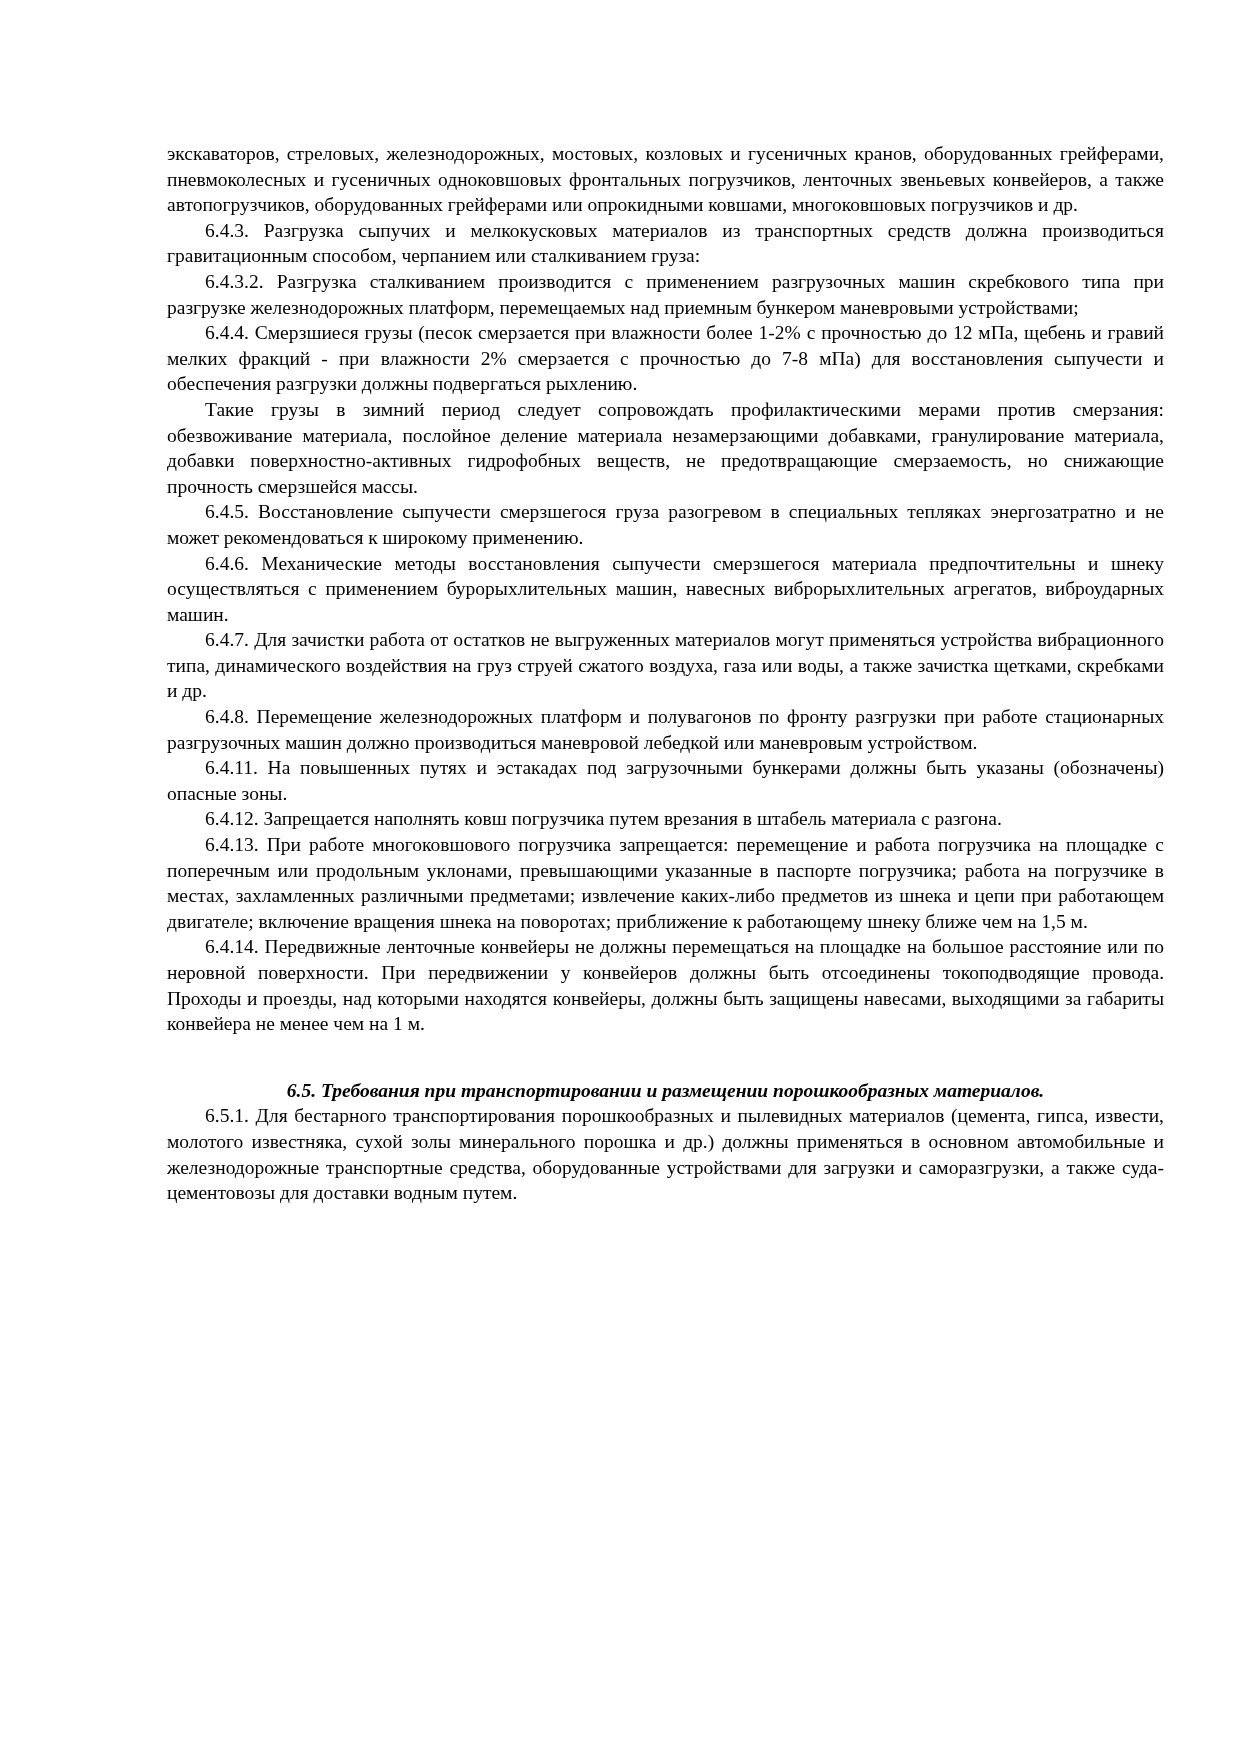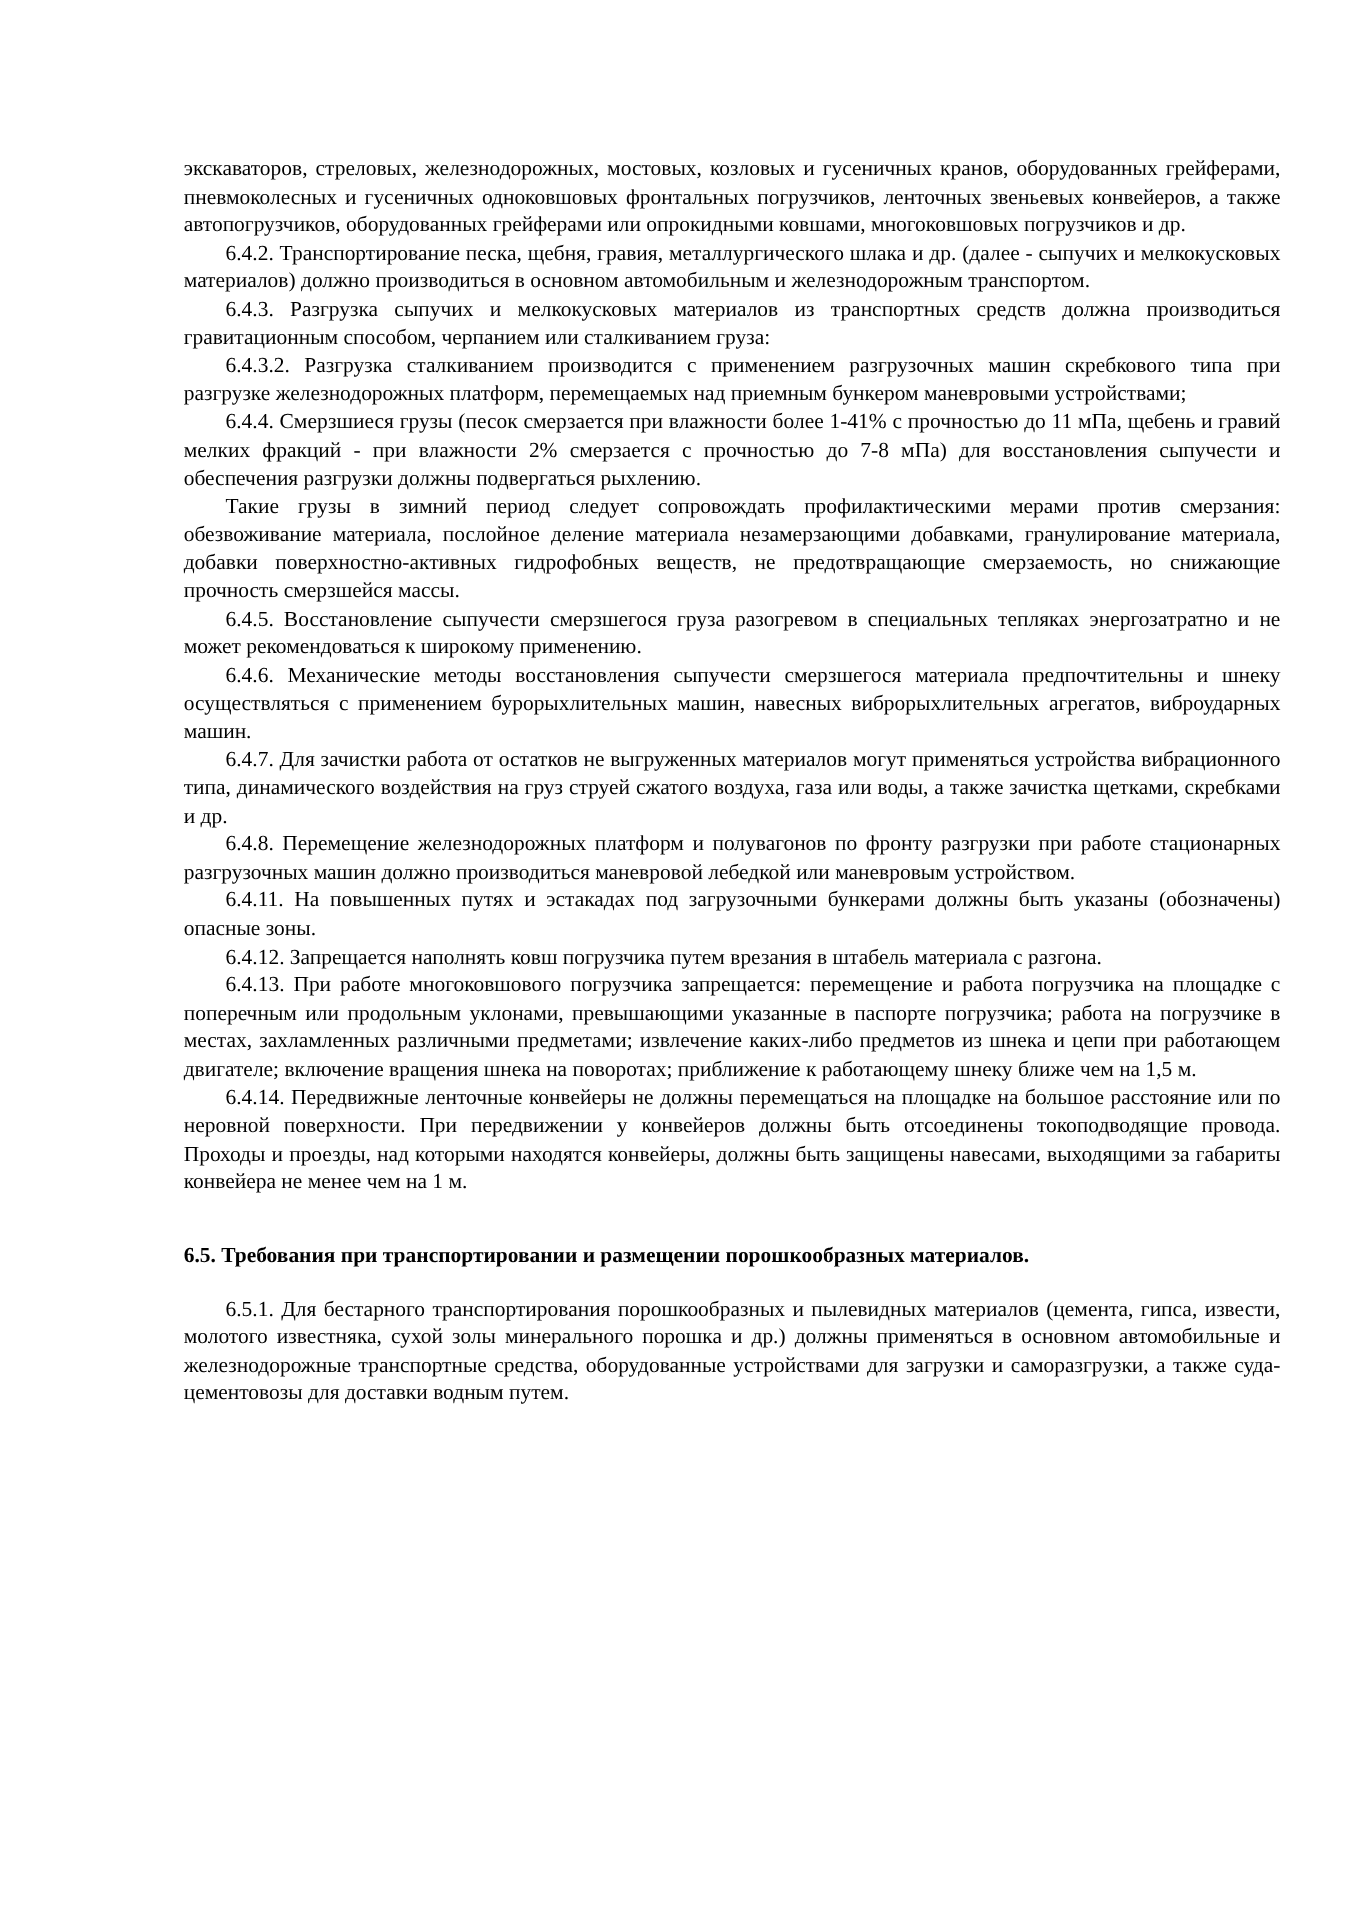--- a/index.html
+++ b/index.html
@@ -24,36 +24,35 @@
   }
   .doc-body p {
     margin: 0;
     text-align: justify;
   }
   .doc-body p.indent {
     text-indent: 38px;
   }
   .doc-body p.heading {
     font-weight: bold;
-    text-align: left;
+    text-align: center;
     text-indent: 0;
     margin-top: 41px;
-    margin-bottom: 23px;
+    font-style: italic;
   }
 </style>
 </head>
 <body>
 
 <div class="page">
   <div class="doc-body">
       <p class="">экскаваторов, стреловых, железнодорожных, мостовых, козловых и гусеничных кранов, оборудованных грейферами, пневмоколесных и гусеничных одноковшовых фронтальных погрузчиков, ленточных звеньевых конвейеров, а также автопогрузчиков, оборудованных грейферами или опрокидными ковшами, многоковшовых погрузчиков и др.</p>
-      <p class=" indent">6.4.2. Транспортирование песка, щебня, гравия, металлургического шлака и др. (далее - сыпучих и мелкокусковых материалов) должно производиться в основном автомобильным и железнодорожным транспортом.</p>
       <p class=" indent">6.4.3. Разгрузка сыпучих и мелкокусковых материалов из транспортных средств должна производиться гравитационным способом, черпанием или сталкиванием груза:</p>
       <p class=" indent">6.4.3.2. Разгрузка сталкиванием производится с применением разгрузочных машин скребкового типа при разгрузке железнодорожных платформ, перемещаемых над приемным бункером маневровыми устройствами;</p>
-      <p class=" indent">6.4.4. Смерзшиеся грузы (песок смерзается при влажности более 1-41% с прочностью до 11 мПа, щебень и гравий мелких фракций - при влажности 2% смерзается с прочностью до 7-8 мПа) для восстановления сыпучести и обеспечения разгрузки должны подвергаться рыхлению.</p>
+      <p class=" indent">6.4.4. Смерзшиеся грузы (песок смерзается при влажности более 1-2% с прочностью до 12 мПа, щебень и гравий мелких фракций - при влажности 2% смерзается с прочностью до 7-8 мПа) для восстановления сыпучести и обеспечения разгрузки должны подвергаться рыхлению.</p>
       <p class=" indent">Такие грузы в зимний период следует сопровождать профилактическими мерами против смерзания: обезвоживание материала, послойное деление материала незамерзающими добавками, гранулирование материала, добавки поверхностно-активных гидрофобных веществ, не предотвращающие смерзаемость, но снижающие прочность смерзшейся массы.</p>
       <p class=" indent">6.4.5. Восстановление сыпучести смерзшегося груза разогревом в специальных тепляках энергозатратно и не может рекомендоваться к широкому применению.</p>
       <p class=" indent">6.4.6. Механические методы восстановления сыпучести смерзшегося материала предпочтительны и шнеку осуществляться с применением бурорыхлительных машин, навесных виброрыхлительных агрегатов, виброударных машин.</p>
       <p class=" indent">6.4.7. Для зачистки работа от остатков не выгруженных материалов могут применяться устройства вибрационного типа, динамического воздействия на груз струей сжатого воздуха, газа или воды, а также зачистка щетками, скребками и др.</p>
       <p class=" indent">6.4.8. Перемещение железнодорожных платформ и полувагонов по фронту разгрузки при работе стационарных разгрузочных машин должно производиться маневровой лебедкой или маневровым устройством.</p>
       <p class=" indent">6.4.11. На повышенных путях и эстакадах под загрузочными бункерами должны быть указаны (обозначены) опасные зоны.</p>
       <p class=" indent">6.4.12. Запрещается наполнять ковш погрузчика путем врезания в штабель материала с разгона.</p>
       <p class=" indent">6.4.13. При работе многоковшового погрузчика запрещается: перемещение и работа погрузчика на площадке с поперечным или продольным уклонами, превышающими указанные в паспорте погрузчика; работа на погрузчике в местах, захламленных различными предметами; извлечение каких-либо предметов из шнека и цепи при работающем двигателе; включение вращения шнека на поворотах; приближение к работающему шнеку ближе чем на 1,5 м.</p>
       <p class=" indent">6.4.14. Передвижные ленточные конвейеры не должны перемещаться на площадке на большое расстояние или по неровной поверхности. При передвижении у конвейеров должны быть отсоединены токоподводящие провода. Проходы и проезды, над которыми находятся конвейеры, должны быть защищены навесами, выходящими за габариты конвейера не менее чем на 1 м.</p>
       <p class="heading">6.5. Требования при транспортировании и размещении порошкообразных материалов.</p>

